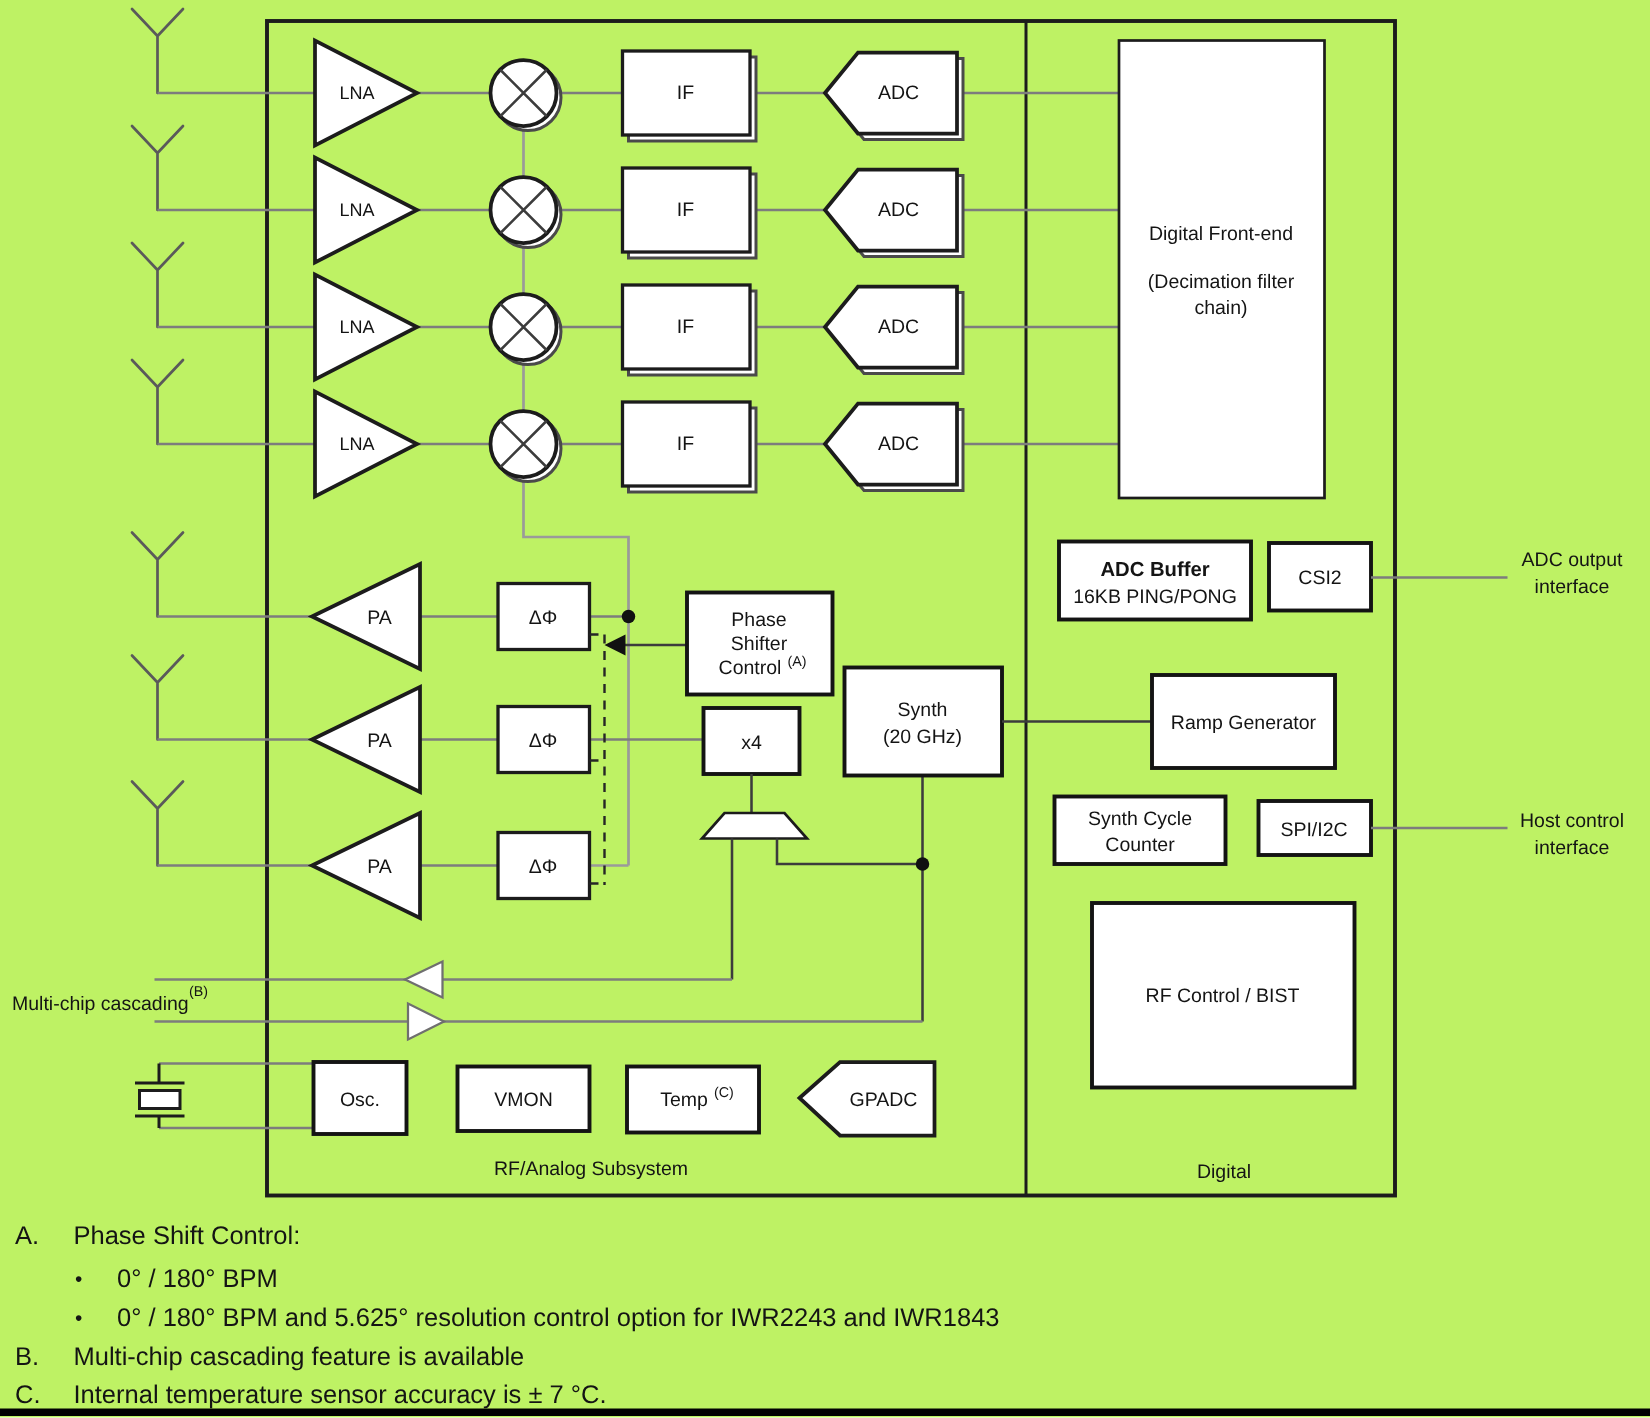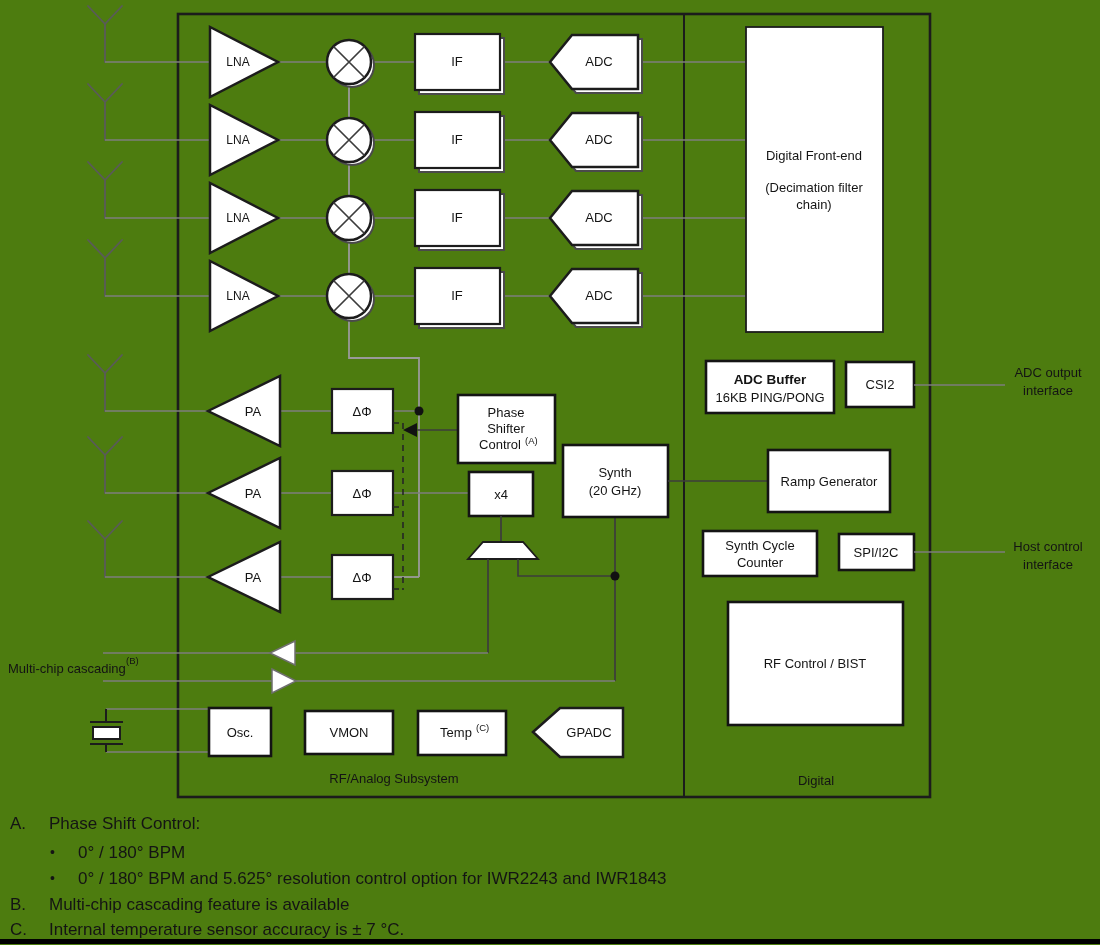--- a/index.html
+++ b/index.html
@@ -1,16 +1,16 @@
 <!DOCTYPE html>
 <html><head>
 <meta charset="utf-8">
 <style>
   html,body{margin:0;padding:0;background:#fff;}
-  .stage{position:relative;width:1100px;height:945px;background:#4d7c0f;
+  .stage{position:relative;width:1100px;height:945px;background:#bef264;
          font-family:"Liberation Sans", sans-serif;}
   svg{display:block;}
   .box{fill:#fff;stroke:#1c1c1c;stroke-width:2.2;}
   .box-thick{fill:#fff;stroke:#141414;stroke-width:2.6;}
   .thin-box{fill:#fff;stroke:#1c1c1c;stroke-width:1.8;}
   .outer{fill:none;stroke:#1c1c1c;stroke-width:2.6;}
   .divider{stroke:#1c1c1c;stroke-width:2;}
   .wire{stroke:#7d7d7d;stroke-width:1.6;fill:none;}
   .wire-dark{stroke:#3c3c3c;stroke-width:1.7;fill:none;}
   .wire-lo{stroke:#9a9a9a;stroke-width:1.8;fill:none;}

